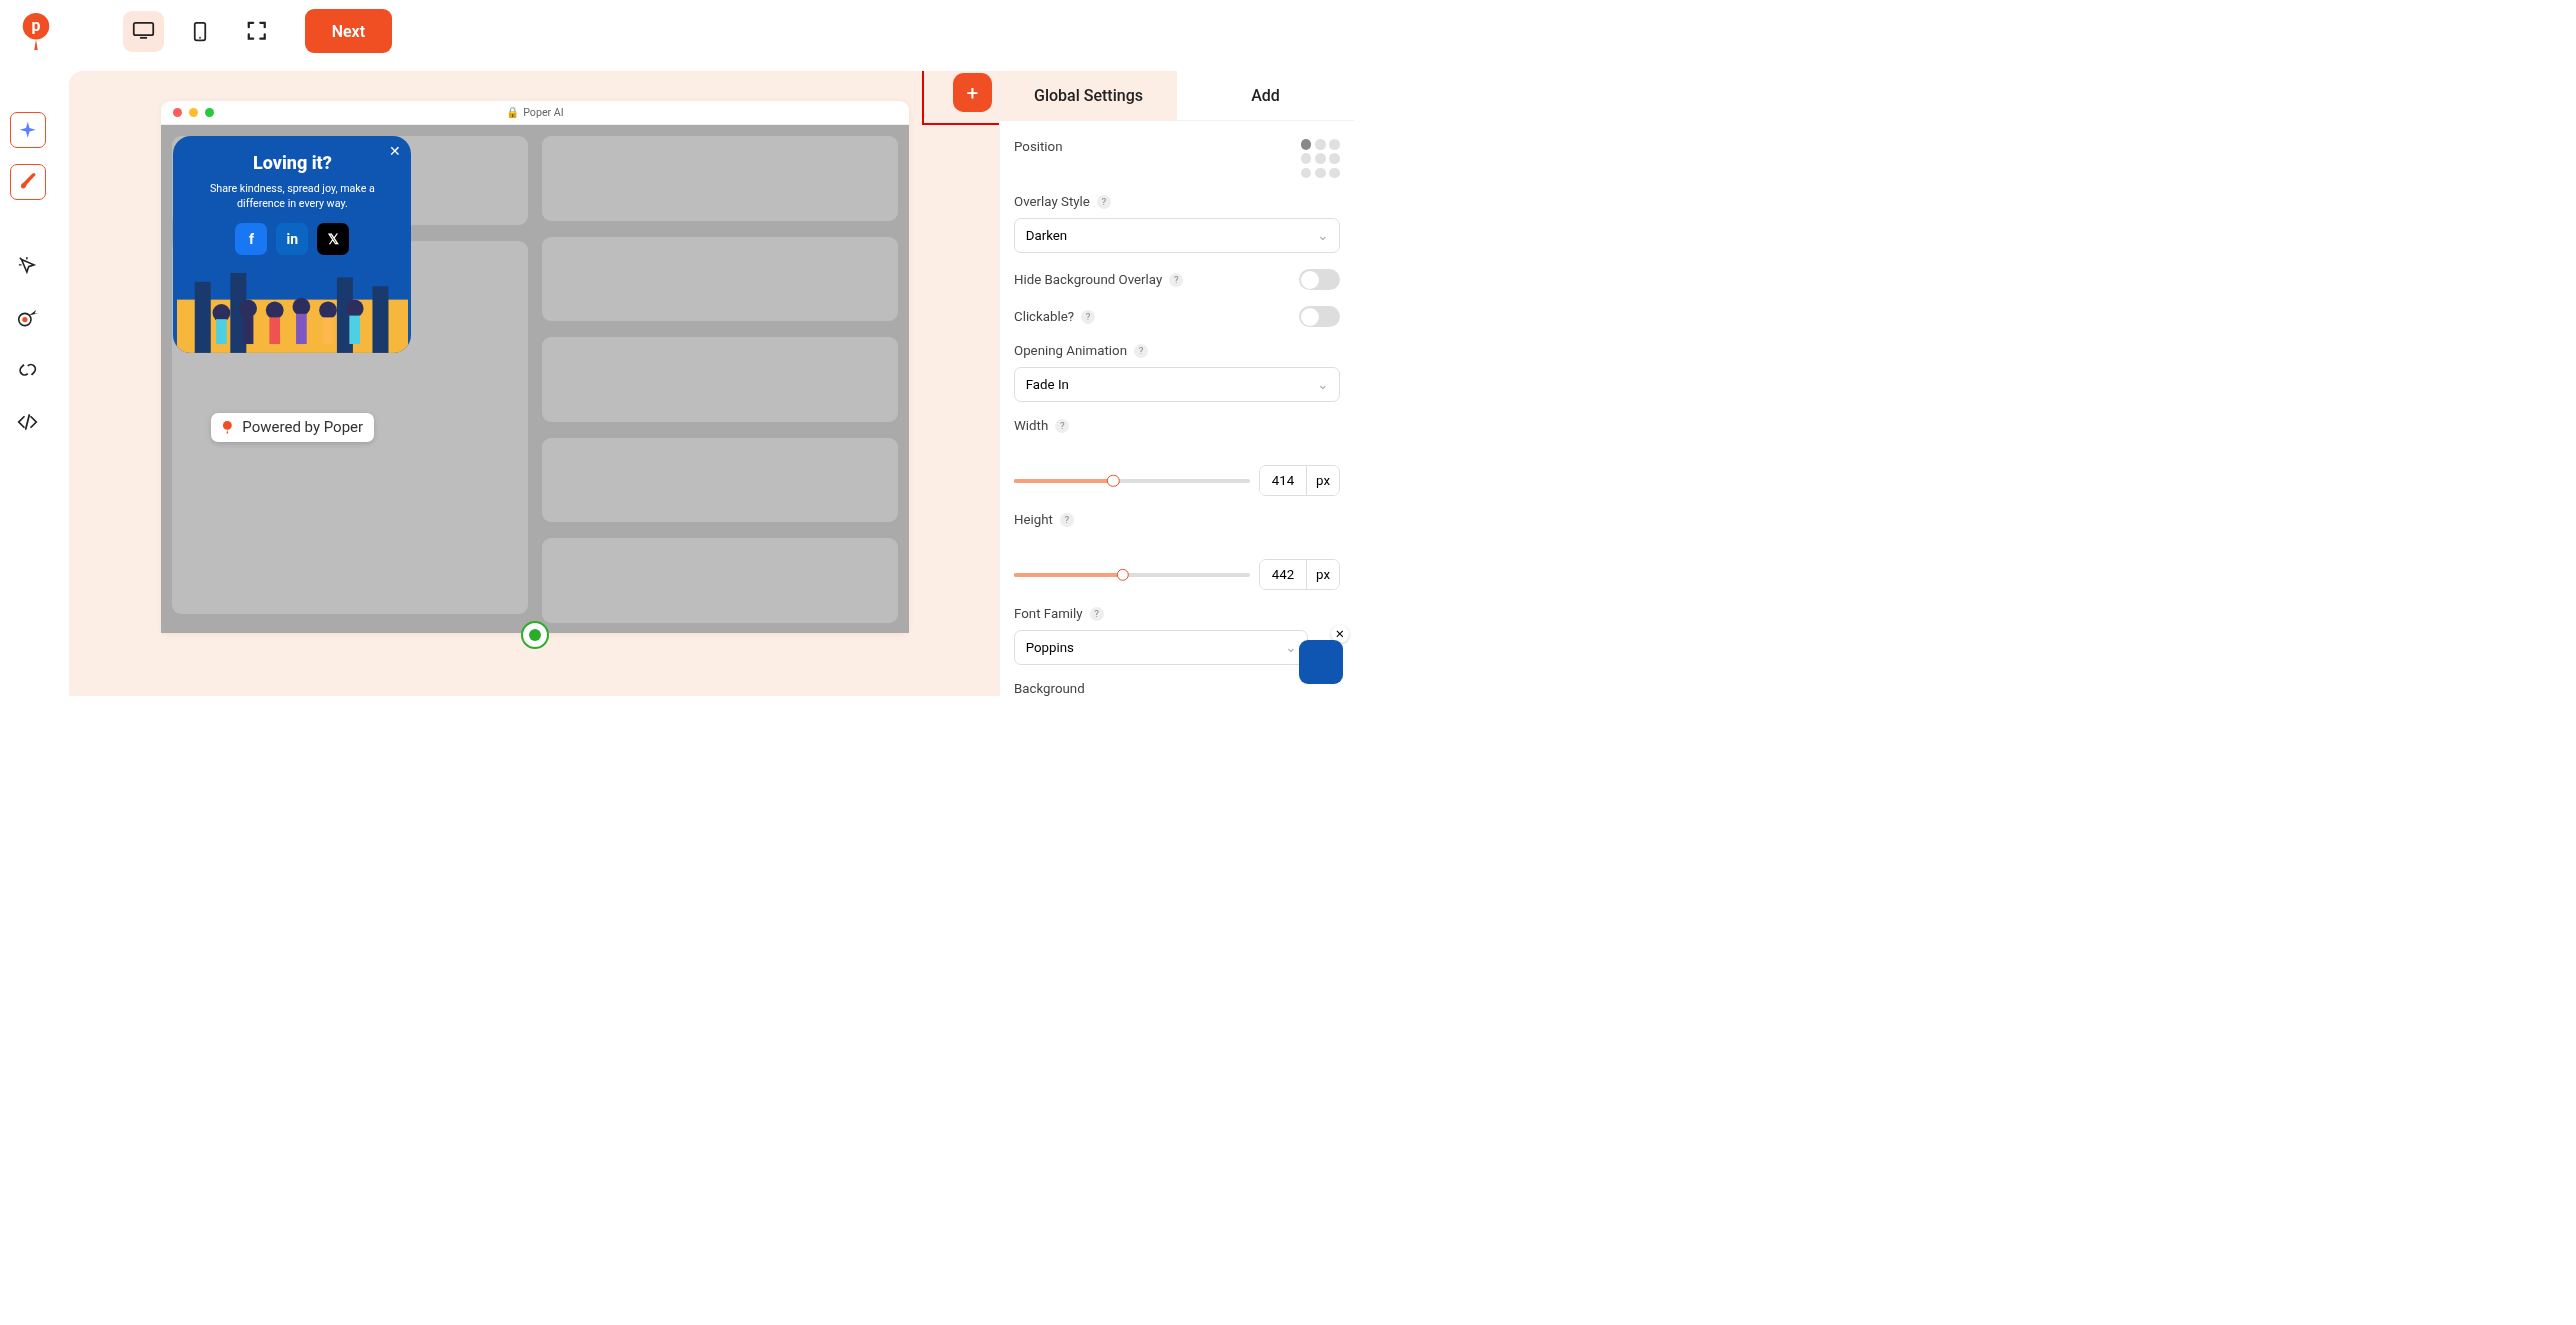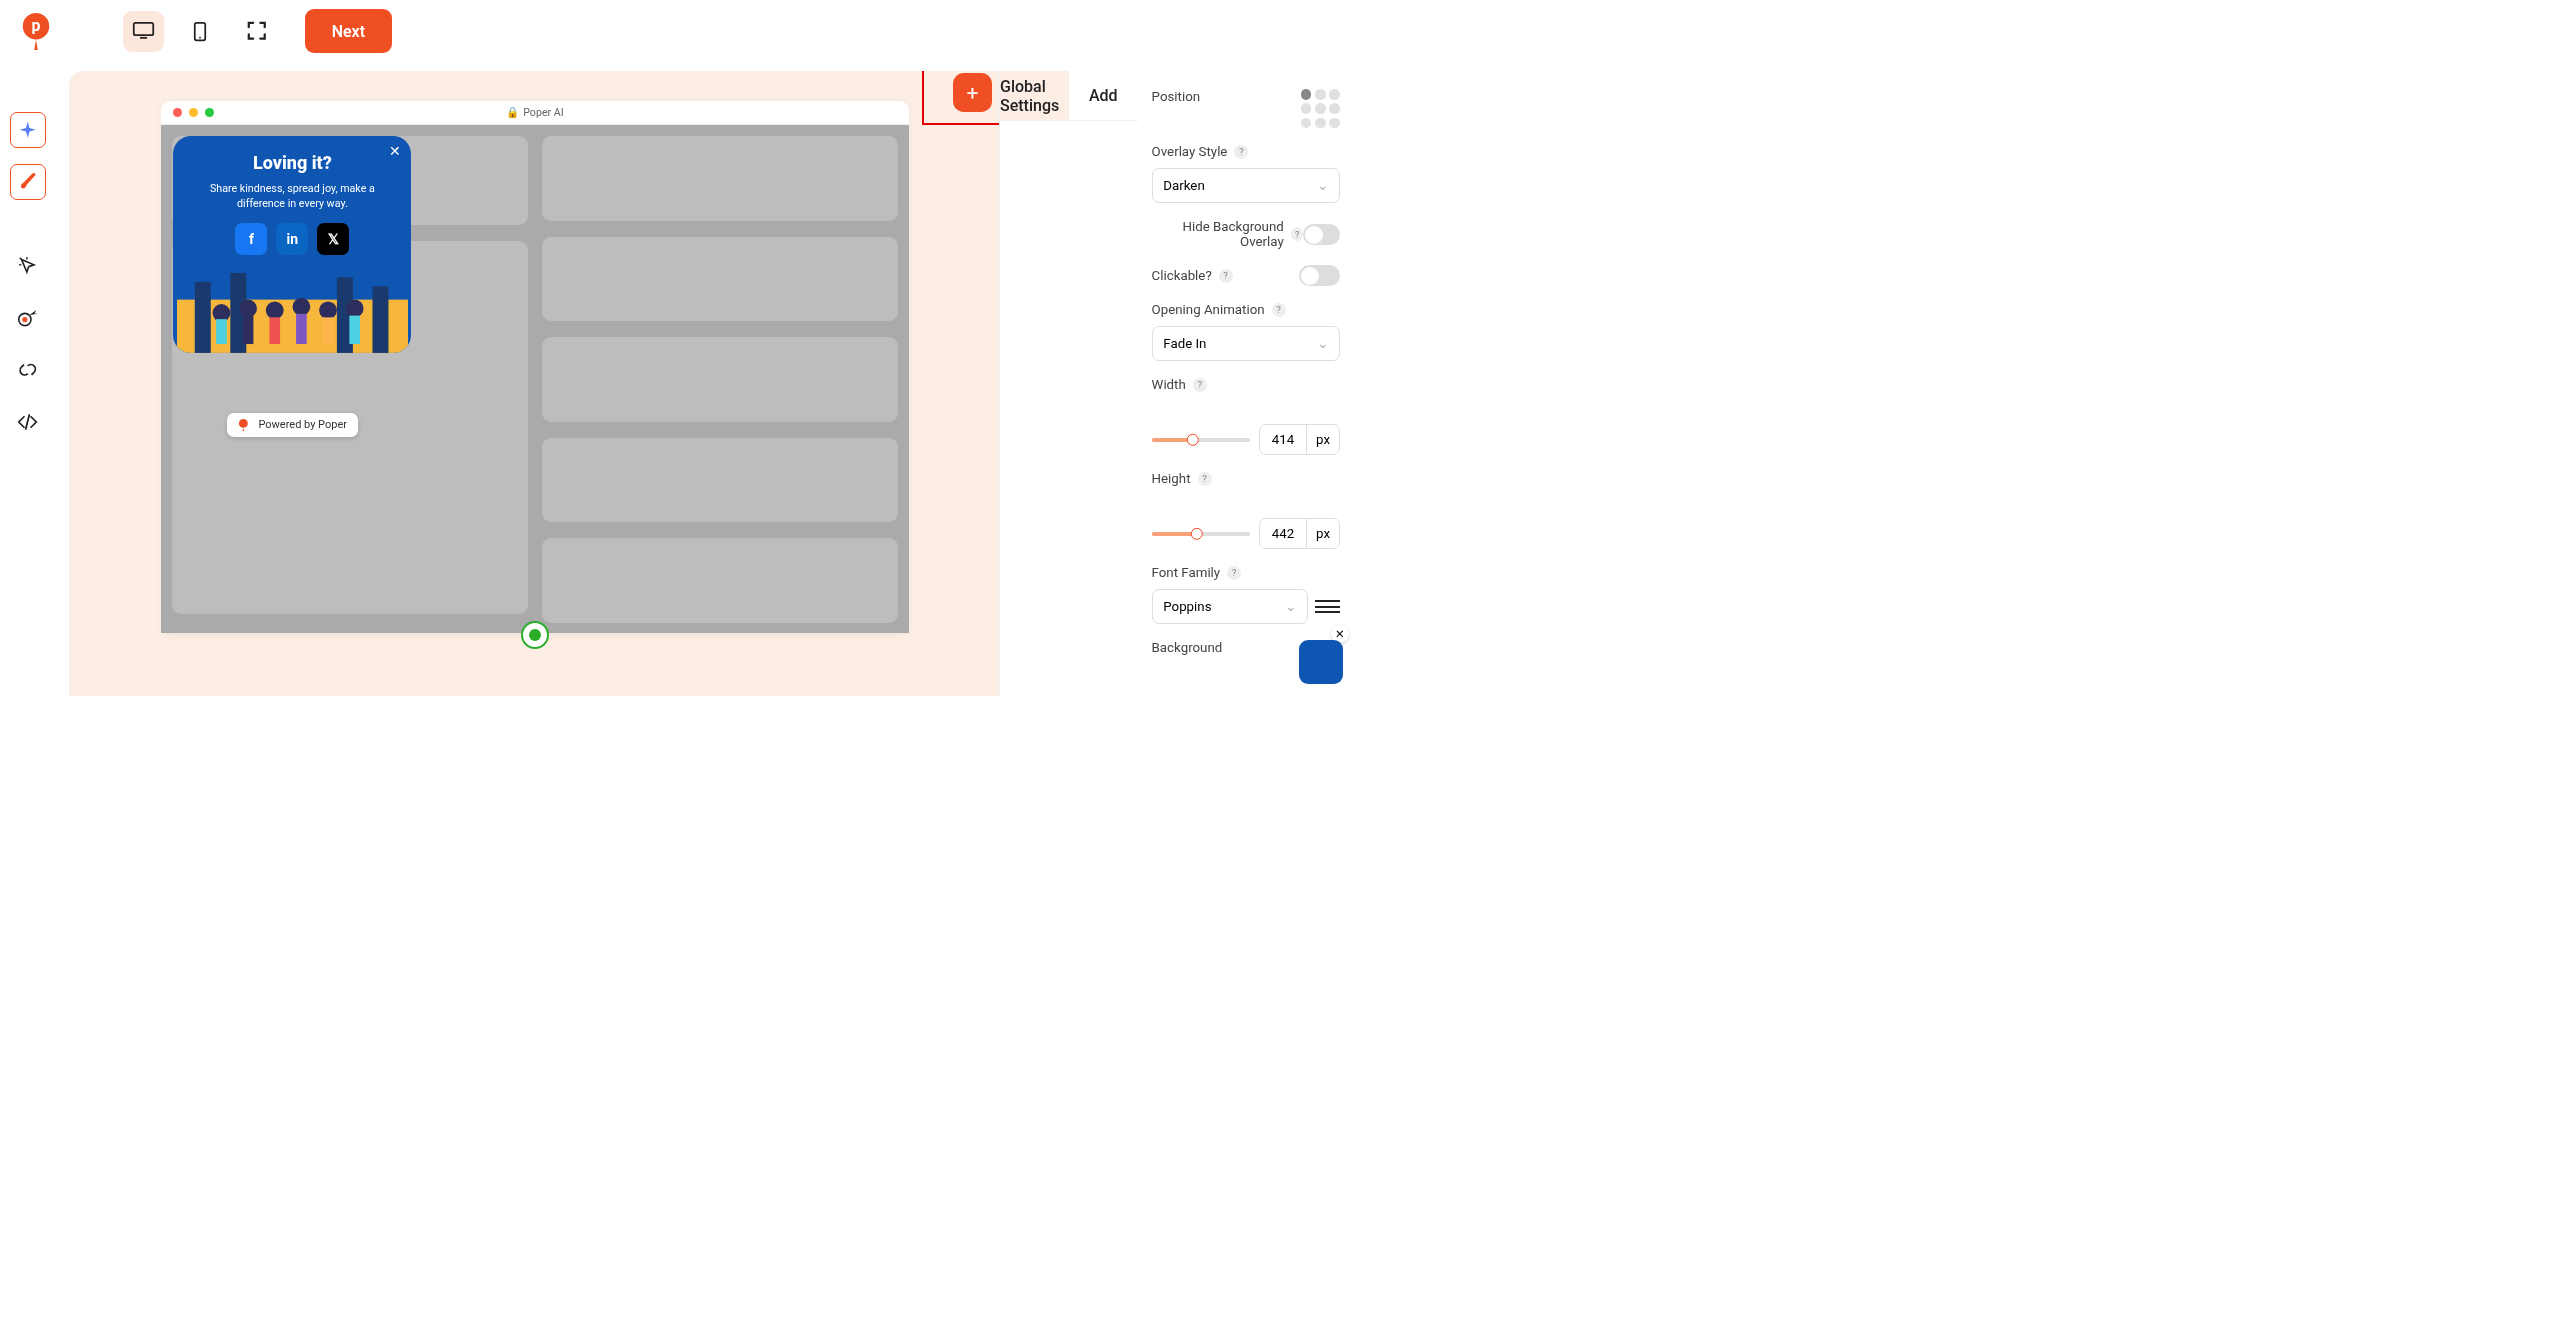--- a/index.html
+++ b/index.html
@@ -38,28 +38,28 @@
   .ph-r { height: 89px; }
 
   
   .popup { position:absolute; left: 12.4px; top: 10.7px; width: 238px; background: #0f56b3; border-radius: 18px; color:#fff; text-align:center; padding: 16px 12.4px 0; }
   .popup-close { position:absolute; right:10.7px; top:7px; color:#fff; font-size:14px; cursor:pointer; }
   .popup h2 { font-size: 18px; font-weight: 800; margin-bottom: 9px; }
   .popup p { font-size: 10.7px; line-height:1.4; margin-bottom: 10.7px; }
   .socials { display:flex; justify-content:center; gap:9px; margin-bottom: 9px; }
   .social { width:32px; height:32px; border-radius:7px; display:flex; align-items:center; justify-content:center; font-weight:700; }
   .illus { height: 89px; border-radius: 0 0 18px 18px; overflow:hidden; margin: 0 -12.4px; display:flex; align-items:flex-end; justify-content:center; background: linear-gradient(#0f56b3 0%, #0f56b3 20%, transparent 20%);}
-  .powered { background:#fff; color:#333; font-size:11px; border-radius: 7px; padding:5.3px 10.7px; display:inline-flex; align-items:center; gap:10px; margin: 12.4px auto 0; box-shadow: 0 1.8px 5.3px rgba(0,0,0,0.15); position:relative; top: 7px;}
+  .powered { background:#fff; color:#333; font-size:15px; border-radius: 7px; padding:5.3px 10.7px; display:inline-flex; align-items:center; gap:10px; margin: 12.4px auto 0; box-shadow: 0 1.8px 5.3px rgba(0,0,0,0.15); position:relative; top: 7px;}
   .pwrap { text-align:center; margin-top: -3.6px;}
 
   .center-handle { position:absolute; left: 50%; bottom: -16px; transform:translateX(-50%); width:28px; height:28px; border: 2.7px solid #2aae2a; border-radius:50%; background:#fff; display:flex; align-items:center; justify-content:center; }
   .center-handle::after { content:''; width:12.4px; height:12.4px; background:#2aae2a; border-radius:50%; }
 
   
-  .panel { width: 355px; background: #fff; border-left: 0.9px solid #f0f0f0; display:flex; }
+  .panel { width: 355px; background: #fff; border-left: 0.9px solid #f0f0f0; display:flex; flex-direction:column; }
   .panel-tabs { display:flex; height: 50px; border-bottom: 0.9px solid #f0f0f0; }
   .panel-tab { flex:1; display:flex; align-items:center; justify-content:center; font-size: 16px; color:#222; font-weight:500; cursor:pointer; }
   .panel-tab.active { background: #fcede5; }
   .panel-body { padding: 18px 14px 9px; overflow-y: auto; flex:1; }
   .prow { margin-bottom: 16px; }
   .plabel { font-size: 13.3px; color: #444; display:flex; align-items:center; gap: 7px; margin-bottom: 9px; }
   .help { width:14px; height:14px; border-radius:50%; background:#eee; color:#888; font-size:9.8px; display:inline-flex; align-items:center; justify-content:center; }
   .position-row { display:flex; justify-content:space-between; align-items:flex-start; }
   .pos-grid { display:grid; grid-template-columns: repeat(3, 10.7px); grid-template-rows: repeat(3, 10.7px); gap:3.6px; }
   .pos-dot { width:10.7px; height:10.7px; border-radius:50%; background:#e0e0e0; }

